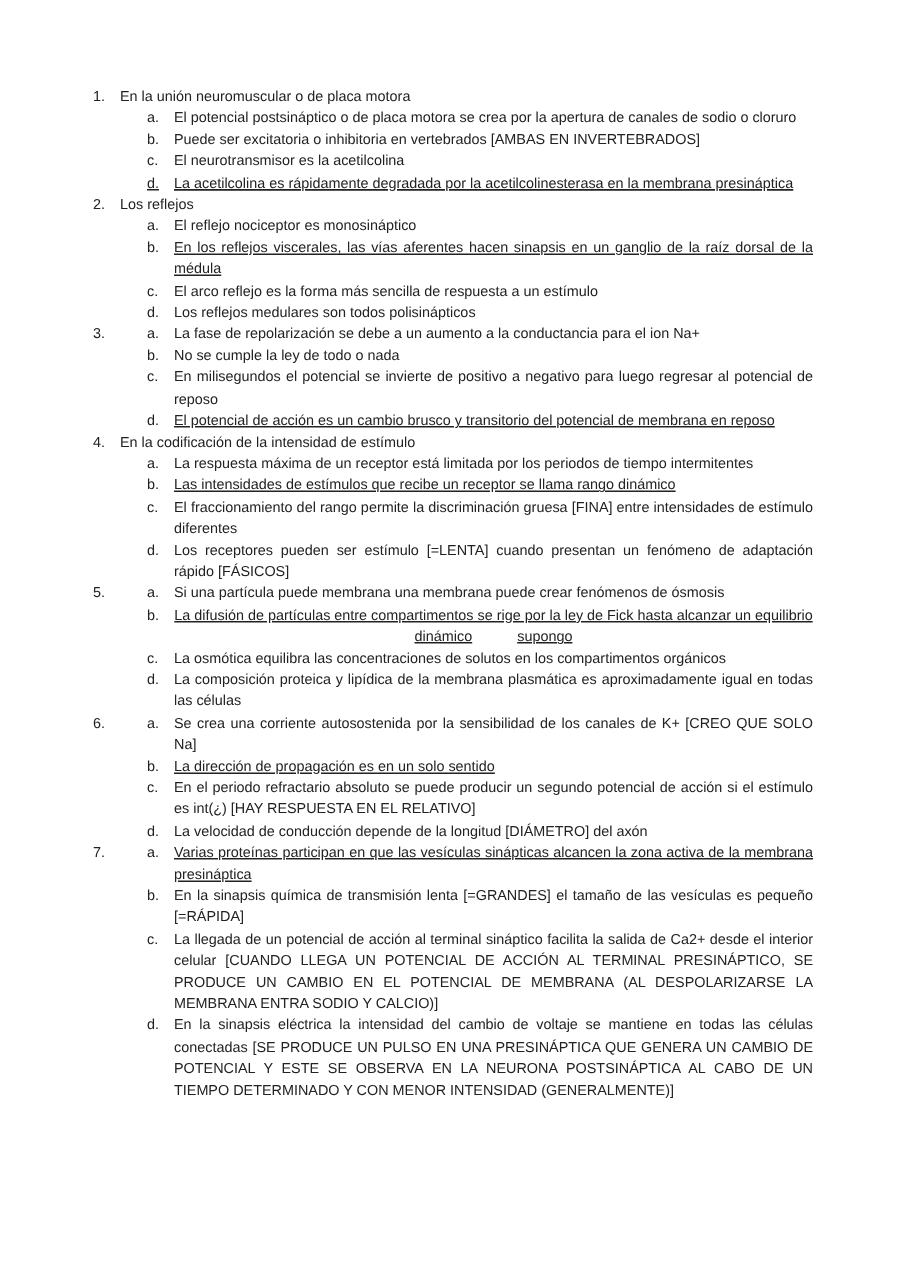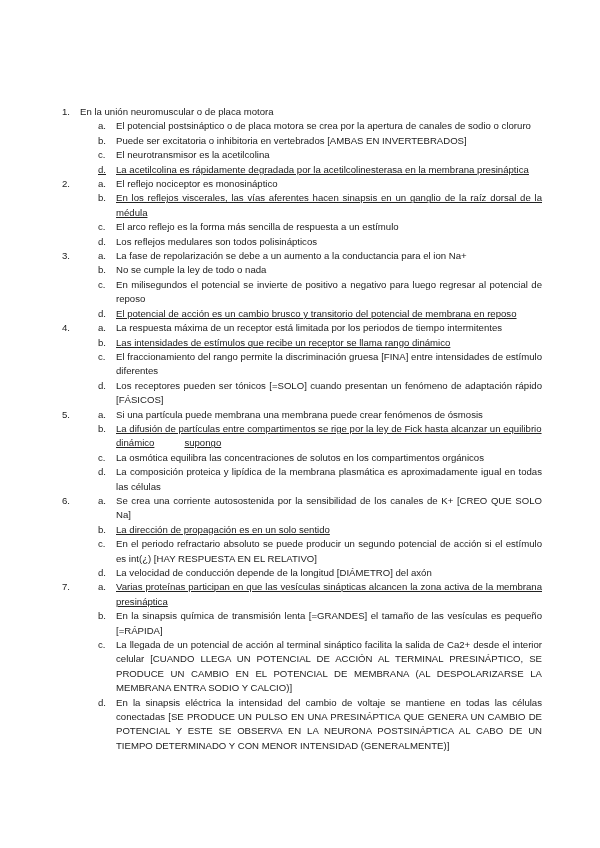--- a/index.html
+++ b/index.html
@@ -2,21 +2,21 @@
 <html><head>
   <meta charset="utf-8">
   <style>
     html, body { margin: 0; padding: 0; background: #ffffff; }
     body { width: 600px; height: 848px; position: relative; overflow: hidden;
            font-family: "Liberation Sans", sans-serif; color: #222222; }
     .page { position: absolute; left: 0; top: 58px; width: 600px; }
     ol.q { list-style: none; margin: 0; padding: 0; }
     .q-item { position: relative; padding-left: 80px; }
     .q-num { position: absolute; left: 62px; top: 0; font-size: 9.6px; line-height: 14.4px; }
-    .q-title { font-size: 9.6px; line-height: 14.4px; display: block; margin-top: 47px; }
+    .q-title { font-size: 9.6px; line-height: 14.4px; display: block; }
     ol.opts { list-style: none; margin: 0; padding: 0; }
     .opt { position: relative; padding-left: 36px; width: 426px; }
     .opt-letter { position: absolute; left: 18px; top: 0; font-size: 9.6px; line-height: 14.4px; }
     .opt-text { display: block; font-size: 9.6px; line-height: 14.4px; text-align: justify; }
     .u { text-decoration: underline; text-underline-offset: 1px; }
     .gap { display: inline-block; width: 30px; }
   </style>
 </head>
 <body>
 
@@ -41,20 +41,21 @@
           </li>
         <li class="opt u">
             <span class="opt-letter u">d.</span>
             <span class="opt-text u">La acetilcolina es rápidamente degradada por la acetilcolinesterasa en la membrana presináptica</span>
           </li>
       </ol>
     </li>
 
     <li class="q-item">
       <span class="q-num">2.</span>
+      <span class="q-title">Los reflejos</span>
       <ol class="opts">
         <li class="opt">
             <span class="opt-letter">a.</span>
             <span class="opt-text">El reflejo nociceptor es monosináptico</span>
           </li>
         <li class="opt">
             <span class="opt-letter">b.</span>
             <span class="opt-text u">En los reflejos viscerales, las vías aferentes hacen sinapsis en un ganglio de la raíz dorsal de la médula</span>
           </li>
         <li class="opt">
@@ -85,50 +86,51 @@
           </li>
         <li class="opt">
             <span class="opt-letter">d.</span>
             <span class="opt-text u">El potencial de acción es un cambio brusco y transitorio del potencial de membrana en reposo</span>
           </li>
       </ol>
     </li>
 
     <li class="q-item">
       <span class="q-num">4.</span>
+      <span class="q-title">En la codificación de la intensidad de estímulo</span>
       <ol class="opts">
         <li class="opt">
             <span class="opt-letter">a.</span>
             <span class="opt-text">La respuesta máxima de un receptor está limitada por los periodos de tiempo intermitentes</span>
           </li>
         <li class="opt">
             <span class="opt-letter">b.</span>
             <span class="opt-text u">Las intensidades de estímulos que recibe un receptor se llama rango dinámico</span>
           </li>
         <li class="opt">
             <span class="opt-letter">c.</span>
             <span class="opt-text">El fraccionamiento del rango permite la discriminación gruesa [FINA] entre intensidades de estímulo diferentes</span>
           </li>
         <li class="opt">
             <span class="opt-letter">d.</span>
-            <span class="opt-text">Los receptores pueden ser tónicos [=SOLO] cuando presentan un fenómeno de adaptación rápido [FÁSICOS]</span>
+            <span class="opt-text">Los receptores pueden ser estímulo [=LENTA] cuando presentan un fenómeno de adaptación rápido [FÁSICOS]</span>
           </li>
       </ol>
     </li>
 
     <li class="q-item">
       <span class="q-num">5.</span>
       <ol class="opts">
         <li class="opt">
             <span class="opt-letter">a.</span>
             <span class="opt-text">Si una partícula puede membrana una membrana puede crear fenómenos de ósmosis</span>
           </li>
         <li class="opt">
             <span class="opt-letter">b.</span>
-            <span class="opt-text" style="text-align:left"><span class="u">La difusión de partículas entre compartimentos se rige por la ley de Fick hasta alcanzar un equilibrio dinámico</span><span class="gap"></span><span class="u">supongo</span></span>
+            <span class="opt-text" style="text-align:center"><span class="u">La difusión de partículas entre compartimentos se rige por la ley de Fick hasta alcanzar un equilibrio dinámico</span><span class="gap"></span><span class="u">supongo</span></span>
           </li>
         <li class="opt">
             <span class="opt-letter">c.</span>
             <span class="opt-text">La osmótica equilibra las concentraciones de solutos en los compartimentos orgánicos</span>
           </li>
         <li class="opt">
             <span class="opt-letter">d.</span>
             <span class="opt-text">La composición proteica y lipídica de la membrana plasmática es aproximadamente igual en todas las células</span>
           </li>
       </ol>

